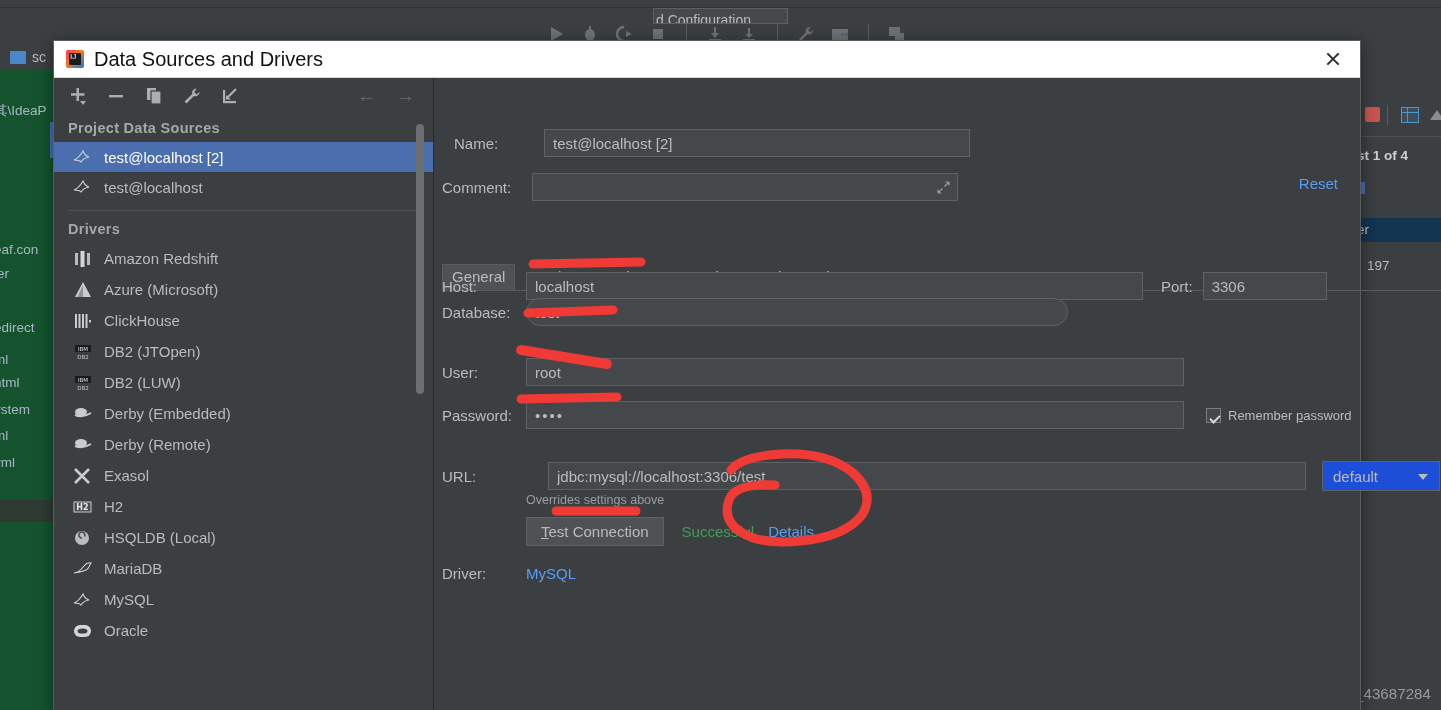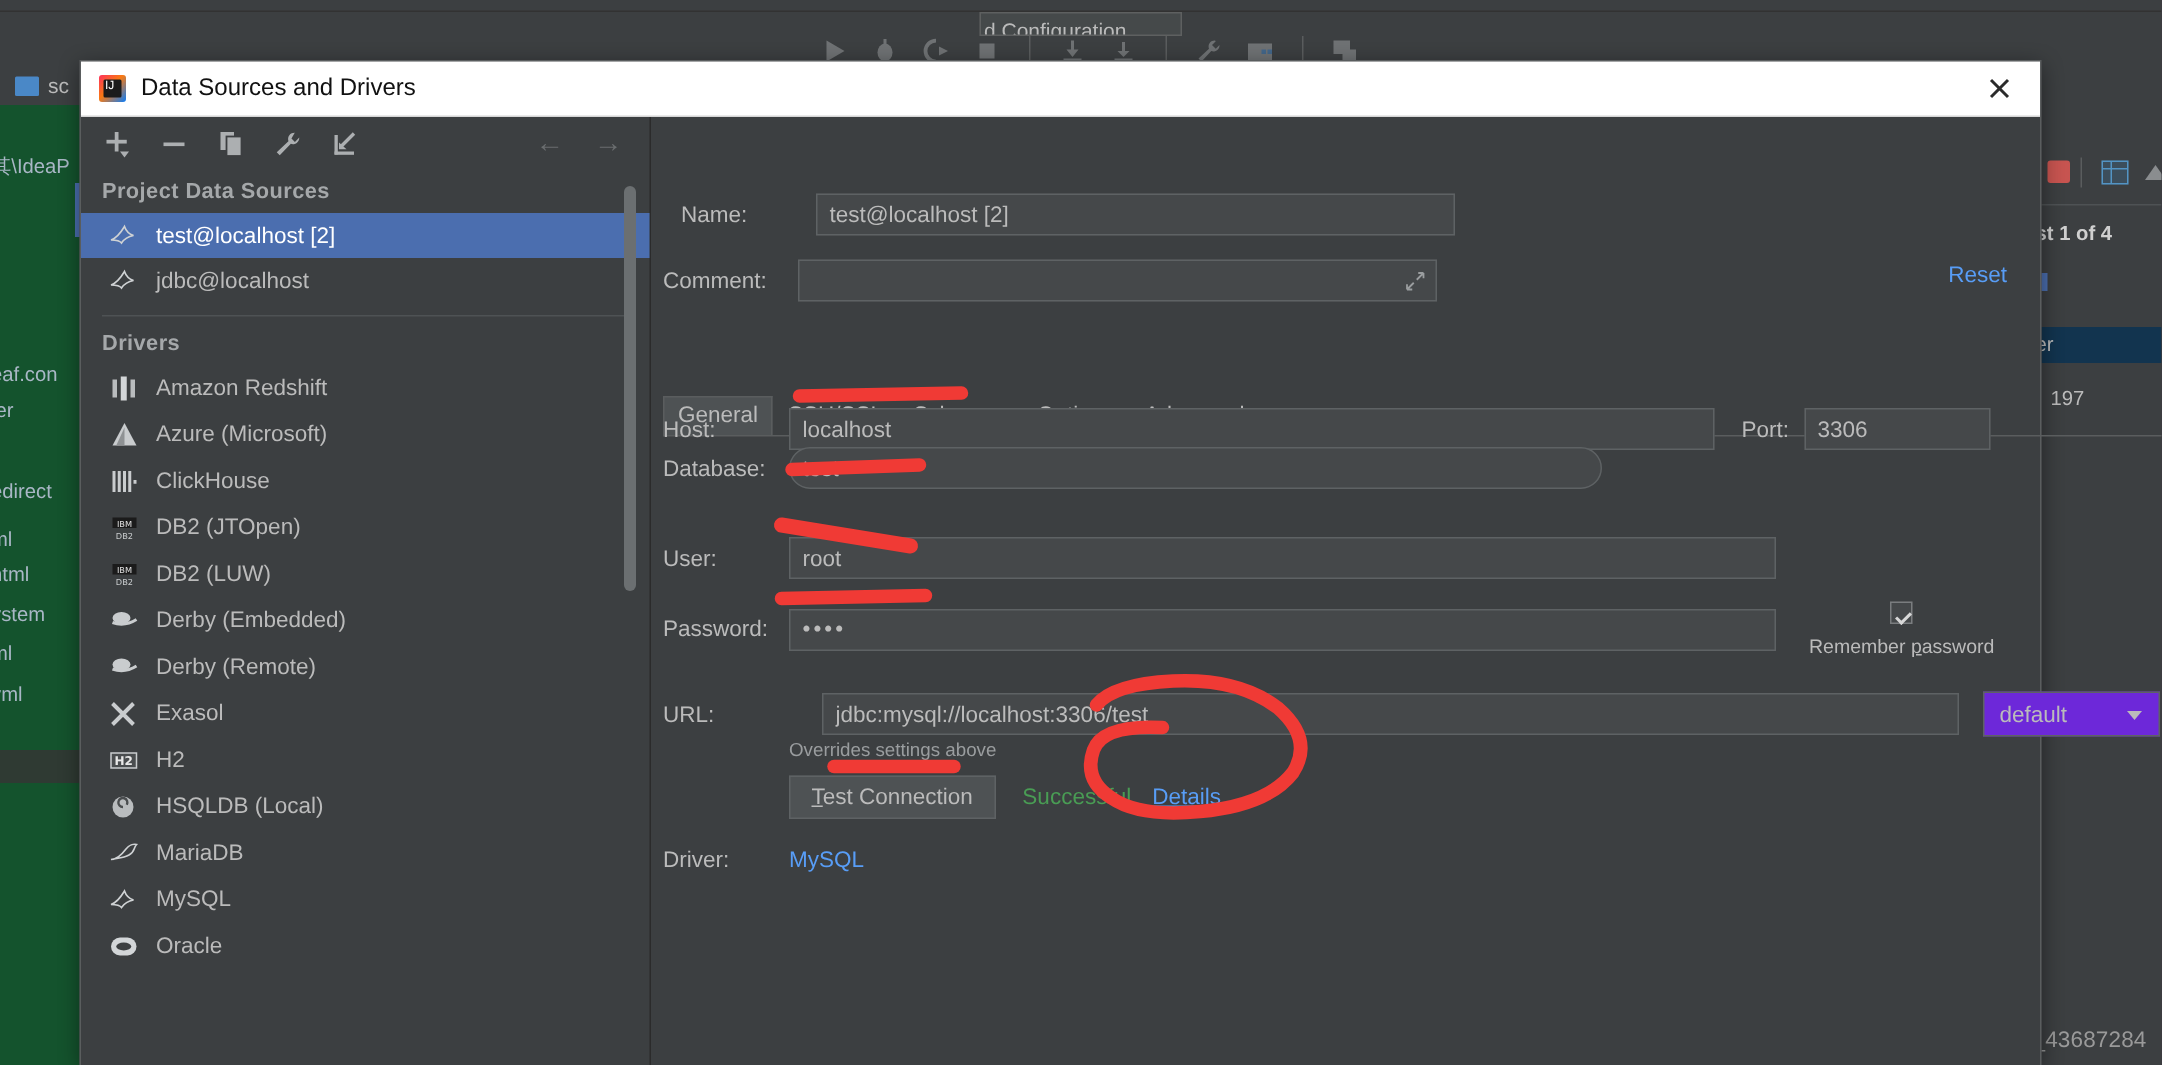--- a/index.html
+++ b/index.html
@@ -84,21 +84,21 @@
   }
   .ij-logo .inner {
     position: absolute; left: 3px; top: 3px; width: 12px; height: 12px;
     background: #1b1b1b; border-radius: 1px;
   }
   .ij-logo .inner:after {
     content: "IJ"; position: absolute; left: 1px; top: -1px;
     font-size: 8px; color: #fff; font-family: "Liberation Sans", sans-serif;
   }
   .dlg-title {
-    margin-left: 10px; font-size: 16px; color: #111111;
+    margin-left: 10px; font-size: 20px; color: #111111;
     font-family: "Liberation Sans", sans-serif;
   }
   .close-x {
     position: absolute; right: 14px; top: 50%; transform: translateY(-50%);
     width: 26px; height: 26px; cursor: pointer;
   }
   .close-x:before, .close-x:after {
     content:""; position:absolute; left:5px; top:12px; width:16px; height:2px; background:#2b2b2b;
   }
   .close-x:before { transform: rotate(45deg); }
@@ -177,34 +177,34 @@
   .btn {
     background: #4e5254; border: 1px solid #5e6264; color: #bbbbbb;
     font-size: 15px; padding: 5px 14px; cursor: pointer;
     font-family: "Liberation Sans", sans-serif;
   }
   .mnem { text-decoration: underline; }
   .ok-txt { color: #499c54; font-size: 15px; }
   .lnk { color: #589df6; font-size: 15px; text-decoration: underline; cursor: pointer; }
   .lnk.nounder { text-decoration: none; }
 
-  .chk-wrap { display: flex; align-items: center; gap: 7px; flex-direction: column; }
+  .chk-wrap { display: flex; align-items: center; gap: 7px; }
   .chkbox {
     width: 15px; height: 15px; background: #45484a; border: 1px solid #7a7d7f;
     position: relative; cursor: pointer;
   }
   .chkbox.on:after {
     content:""; position:absolute; left:3px; top:6px; width:8px; height:4px;
     border-left: 2px solid #d8d8d8; border-bottom: 2px solid #d8d8d8;
     transform: rotate(-45deg);
   }
   .chk-lbl { font-size: 13px; color: #bbbbbb; }
 
   .combo {
-    width: 118px; height: 30px; background: #6d28d9; border: 1px solid #5e6264;
+    width: 118px; height: 30px; background: #1d4ed8; border: 1px solid #5e6264;
     color: #bbbbbb; font-size: 15px; display: flex; align-items: center;
     padding-left: 10px; cursor: pointer; position: relative;
   }
   .combo .caret {
     position: absolute; right: 11px; top: 12px;
     border-left: 5px solid transparent; border-right: 5px solid transparent;
     border-top: 6px solid #bbbbbb;
   }
 
   
@@ -379,21 +379,21 @@
             </svg>
         </span>
         <span>test@localhost [2]</span>
       </div>
       <div class="ds-row">
         <span class="ic">
           <svg class="icon-svg" viewBox="0 0 22 18">
               <path d="M2 12c3-1 6-4 9-9 1 3 3 5 6 6-3 .5-6 2-8 5-1-1.5-3-2-7-2z" fill="none" stroke="#cfd2d4" stroke-width="1.1"></path>
             </svg>
         </span>
-        <span>jdbc@localhost</span>
+        <span>test@localhost</span>
       </div>
 
       <div class="ds-divider"></div>
 
       <div class="lp-section">Drivers</div>
 
       <div class="drv-list">
         <div class="drv-row">
           <span class="ic">
             <svg class="icon-svg" viewBox="0 0 22 18">

